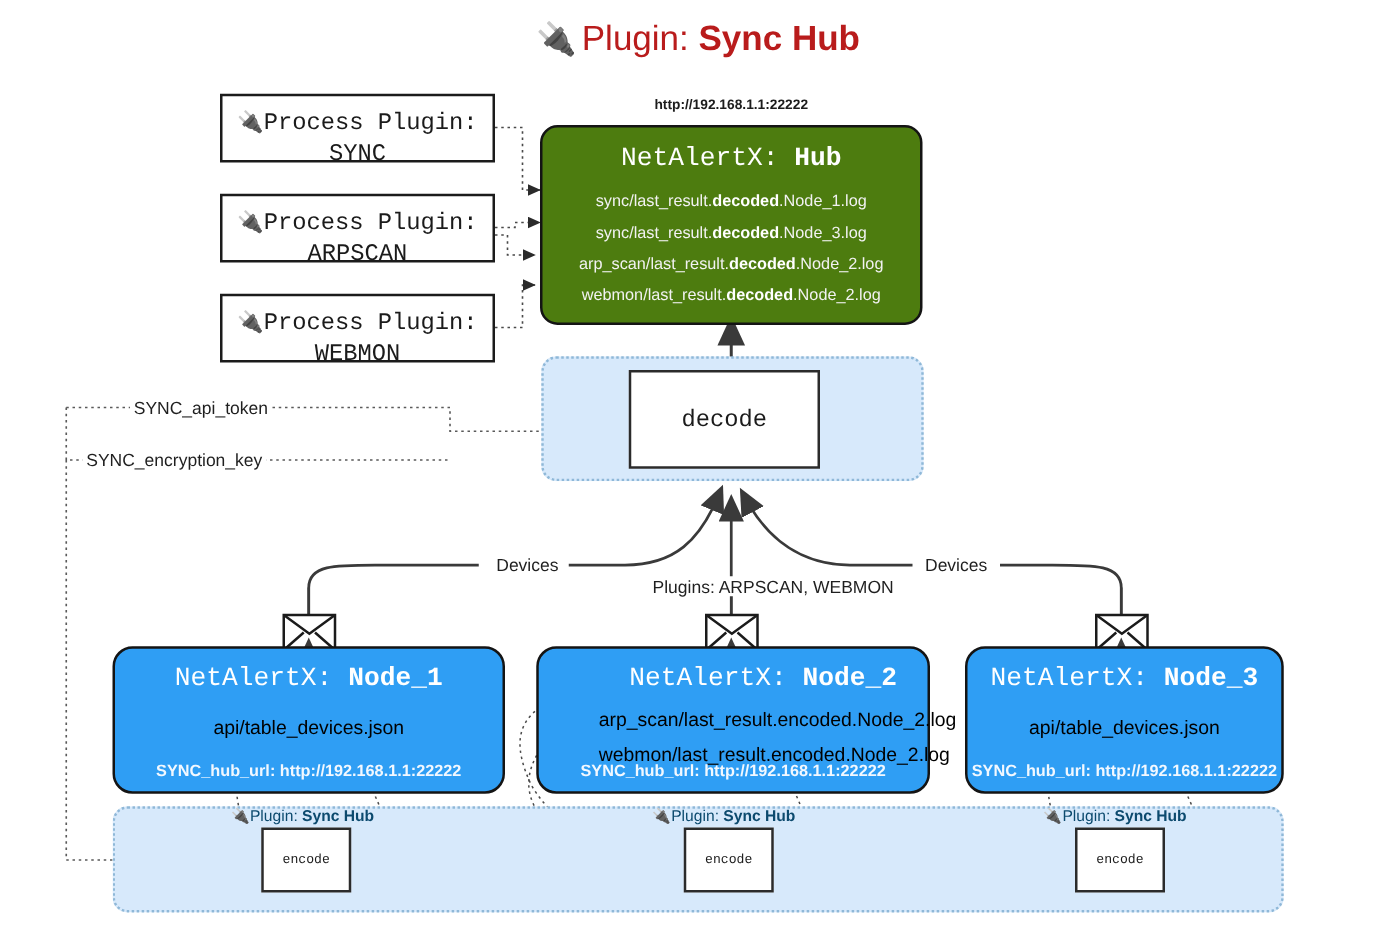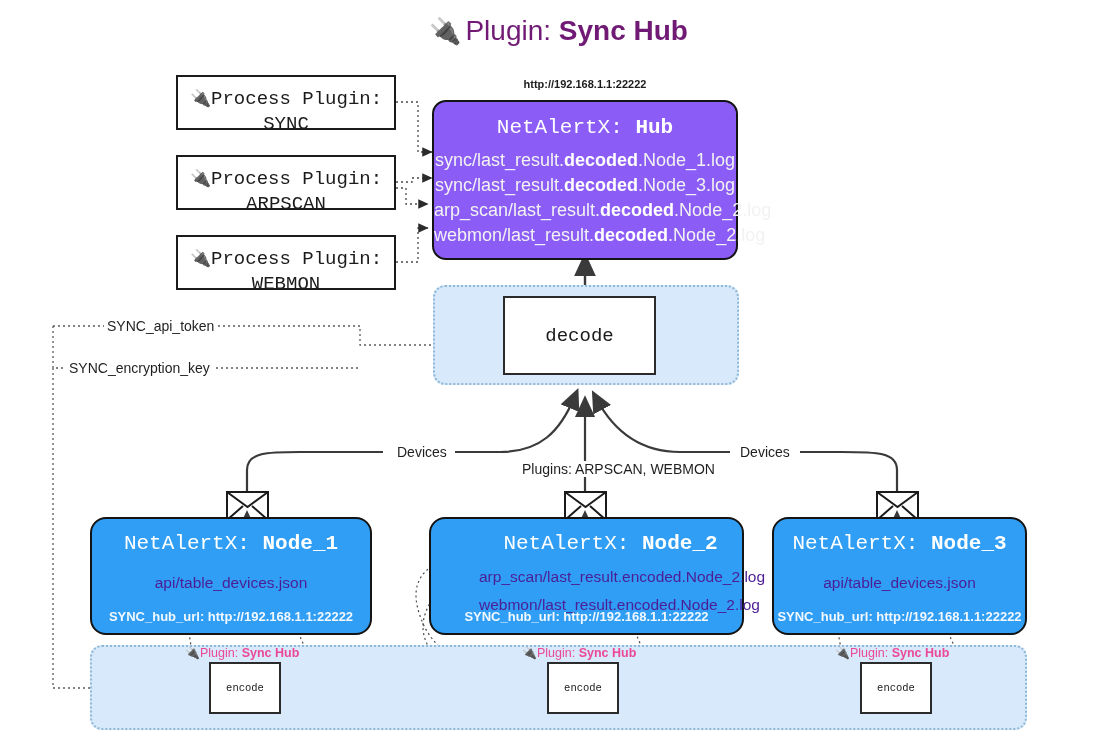--- a/index.html
+++ b/index.html
@@ -8,21 +8,21 @@
     font-family:"Liberation Sans", sans-serif;
     color:#1f1f1f;
     -webkit-font-smoothing:antialiased;
   }
   #root{position:absolute;inset:0;}
   svg#wires{position:absolute;left:0;top:0;width:1117px;height:754px;overflow:visible;}
 
   
   .page-title{
     position:absolute;left:0;top:14px;width:1117px;text-align:center;
-    font-size:28px;line-height:1.2;color:#701a75;white-space:nowrap;
+    font-size:28px;line-height:1.2;color:#b91c1c;white-space:nowrap;
   }
   .page-title .plug{font-size:26px;margin-right:4px;}
   .page-title .strong{font-weight:bold;}
 
   
   .proc-box{
     position:absolute;box-sizing:border-box;
     border:2px solid #1b1b1b;background:#ffffff;
     font-family:"Liberation Mono", monospace;
     font-size:19px;line-height:25px;color:#1b1b1b;
@@ -32,30 +32,30 @@
   .proc-box .l2{display:block;white-space:nowrap;}
   .proc-box .plug{font-family:"DejaVu Sans",sans-serif;font-size:17px;}
 
   
   .hub-url{
     position:absolute;text-align:center;font-size:11px;color:#1c1c1c;
     font-weight:bold;white-space:nowrap;
   }
   .hub{
     position:absolute;box-sizing:border-box;
-    background:#8b5cf6;border:2px solid #141414;border-radius:14px;
+    background:#4d7c0f;border:2px solid #141414;border-radius:14px;
     color:#ffffff;
   }
   .hub-title{
     text-align:center;font-family:"Liberation Mono", monospace;
     font-size:21px;margin-top:14px;white-space:nowrap;color:#fff;
   }
   .hub-title b{font-weight:bold;}
   .hub-line{
-    font-size:18px;line-height:25px;color:#f2f2f2;white-space:nowrap;
+    font-size:13px;line-height:25px;color:#f2f2f2;white-space:nowrap;
     text-align:center;
   }
   .hub-line b{font-weight:bold;color:#ffffff;}
   .hub-lines{margin-top:9px;}
 
   
   .decode-wrap{
     position:absolute;box-sizing:border-box;
     background:#d7e9fb;border:2px dotted #8fb8d8;border-radius:12px;
   }
@@ -77,33 +77,33 @@
     position:absolute;box-sizing:border-box;
     background:#2f9ef4;border:2px solid #141414;border-radius:16px;
     color:#ffffff;
   }
   .node-title{
     text-align:center;font-family:"Liberation Mono", monospace;
     font-size:21px;margin-top:13px;white-space:nowrap;
   }
   .node-title b{font-weight:bold;}
   .node-lines{margin-top:14px;text-align:center;}
-  .node-line{font-size:15.5px;line-height:28px;color:#4c1d95;white-space:nowrap;}
+  .node-line{font-size:15.5px;line-height:28px;color:#000000;white-space:nowrap;}
   .node-foot{
     position:absolute;left:0;right:0;bottom:9px;text-align:center;
     font-size:13px;color:#f2f8ff;font-weight:bold;white-space:nowrap;
   }
 
   
   .band{
     position:absolute;box-sizing:border-box;
     background:#d7e9fb;border:2px dotted #8fb8d8;border-radius:12px;
   }
   .band-label{
-    position:absolute;font-size:12.5px;color:#ec4899;white-space:nowrap;
+    position:absolute;font-size:12.5px;color:#0c4a6e;white-space:nowrap;
   }
   .band-label b{font-weight:bold;}
   .band-label .plug{font-family:"DejaVu Sans",sans-serif;font-size:12px;}
   .encode-box{
     position:absolute;box-sizing:border-box;
     background:#ffffff;border:2px solid #2b2b2b;
     font-family:"Liberation Mono", monospace;font-size:10.5px;color:#1b1b1b;
     display:flex;align-items:center;justify-content:center;
   }
 </style>
@@ -236,21 +236,21 @@
   <div class="decode-wrap" style="left:433px;top:285px;width:306px;height:100px;"></div>
   <div class="decode-box" style="left:503px;top:296px;width:153px;height:79px;">decode</div>
 
   <div class="wire-label" style="left:104px;top:318px;">SYNC_api_token</div>
   <div class="wire-label" style="left:66px;top:360px;">SYNC_encryption_key</div>
 
   <div class="wire-label" style="left:394px;top:444px;">Devices</div>
   <div class="wire-label" style="left:737px;top:444px;">Devices</div>
   <div class="wire-label" style="left:519px;top:461px;">Plugins: ARPSCAN, WEBMON</div>
 
-  <div class="node" style="left:90px;top:517px;width:282px;height:118px;">
+  <div class="node" style="left:90px;top:517px;width:314px;height:118px;">
     <div class="node-title">
       <span>NetAlertX: </span><b>Node_1</b>
     </div>
     <div class="node-lines">
       <div class="node-line">api/table_devices.json</div>
     </div>
     <div class="node-foot">SYNC_hub_url: http://192.168.1.1:22222</div>
   </div>
 
   <div class="node" style="left:429px;top:517px;width:315px;height:118px;padding-left:48px;">

